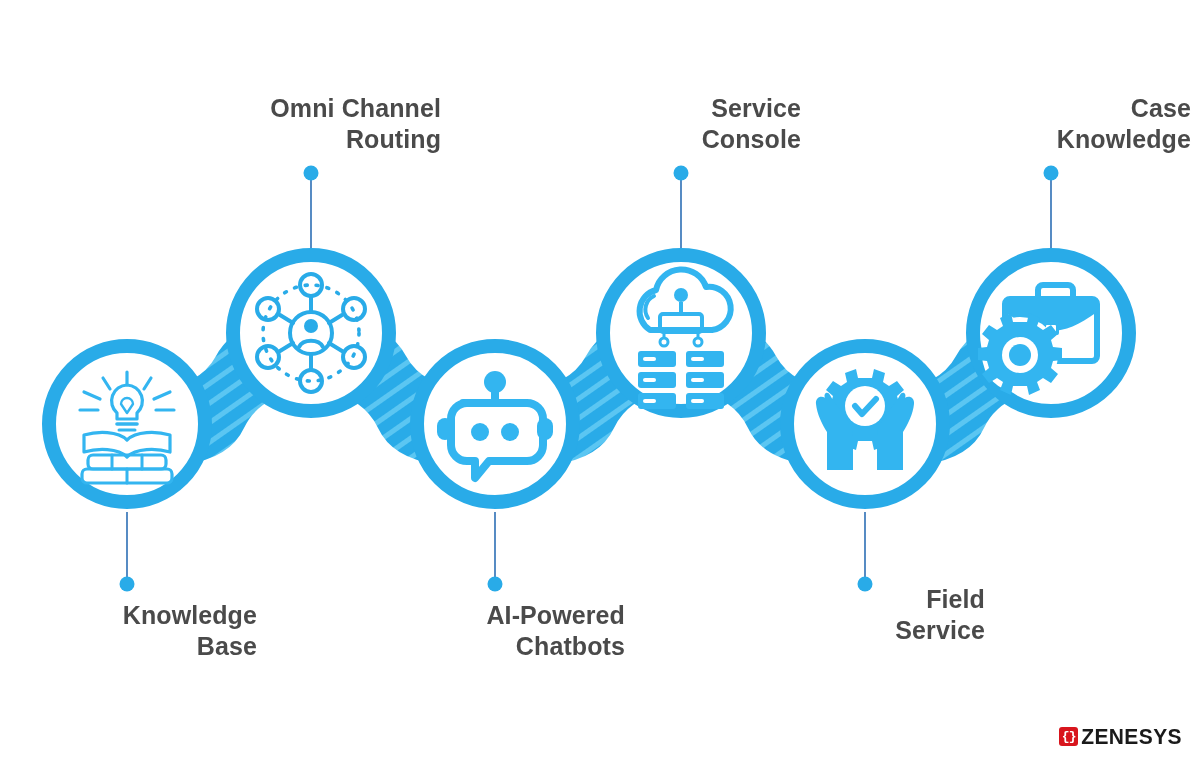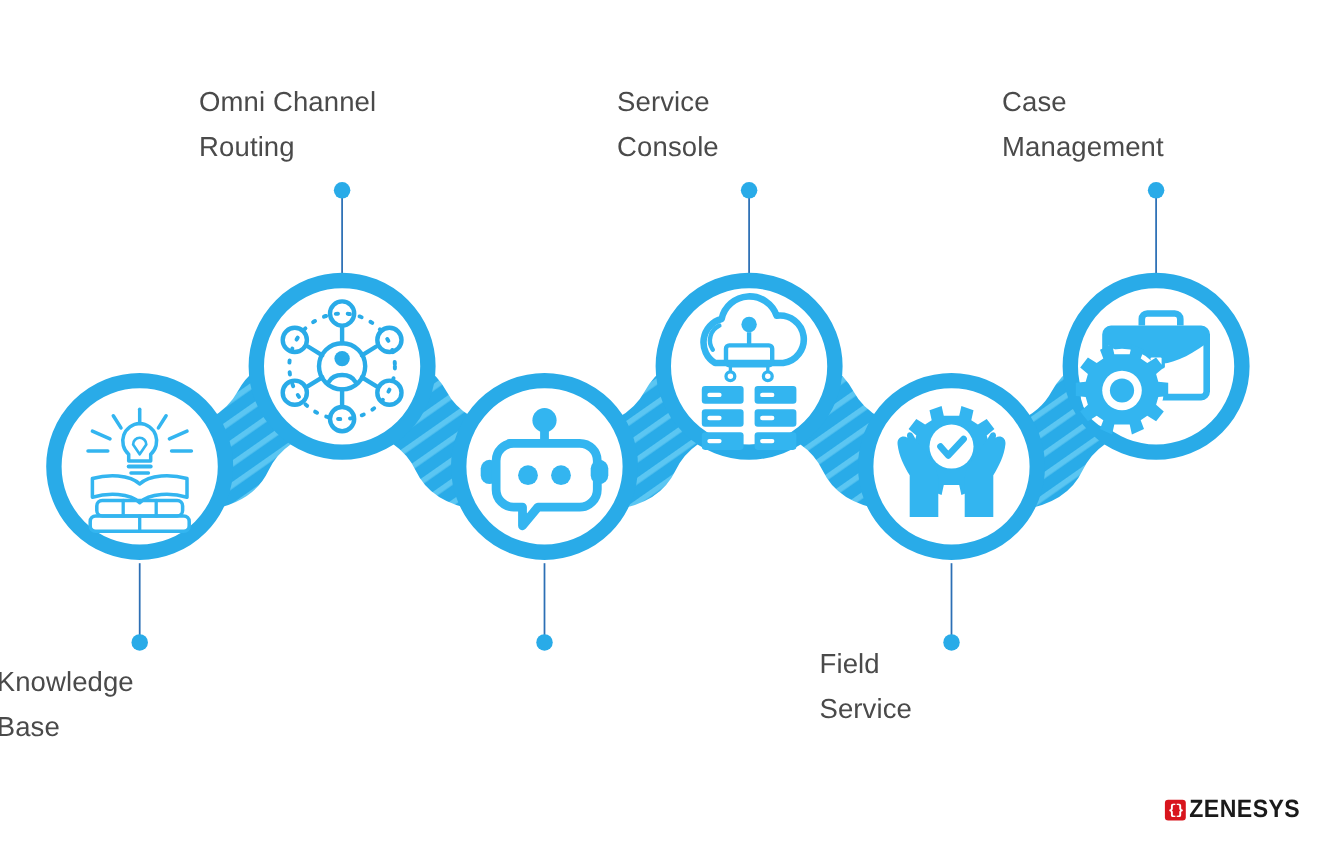--- a/index.html
+++ b/index.html
@@ -28,25 +28,25 @@
     position: absolute;
     left: 0;
     top: 0;
     width: 1200px;
     height: 768px;
     display: block;
   }
 
   .node-label {
     position: absolute;
-    text-align: left;
+    text-align: right;
     color: #4a4a4a;
     font-size: 25px;
-    line-height: 41px;
-    font-weight: 400;
+    line-height: 31px;
+    font-weight: 700;
     letter-spacing: 0.1px;
     white-space: pre-line;
     font-family: "Liberation Sans", "DejaVu Sans", sans-serif;
   }
 
   .label-top  { transform: translate(-50%, -100%); }
   .label-bot  { transform: translate(-50%, 0); }
 
   
   #brand-logo {
@@ -293,25 +293,27 @@
     </g>
   </svg>
 
   <div class="node-label label-top" style="left:311px; top:155px; width:260px;">Omni Channel
 Routing</div>
 
   <div class="node-label label-top" style="left:681px; top:155px; width:240px;">Service
 Console</div>
 
   <div class="node-label label-top" style="left:1051px; top:155px; width:280px;">Case
-Management</div>
+Knowledge</div>
 
   <div class="node-label label-bot" style="left:127px; top:600px; width:260px;">Knowledge
 Base</div>
 
+  <div class="node-label label-bot" style="left:495px; top:600px; width:260px;">AI-Powered
+Chatbots</div>
 
   <div class="node-label label-bot" style="left:865px; top:584px; width:240px;">Field
 Service</div>
 
   <div id="brand-logo">
     <span id="brand-mark">{}</span>
     <span id="brand-text">ZENESYS</span>
   </div>
 
 </div>

